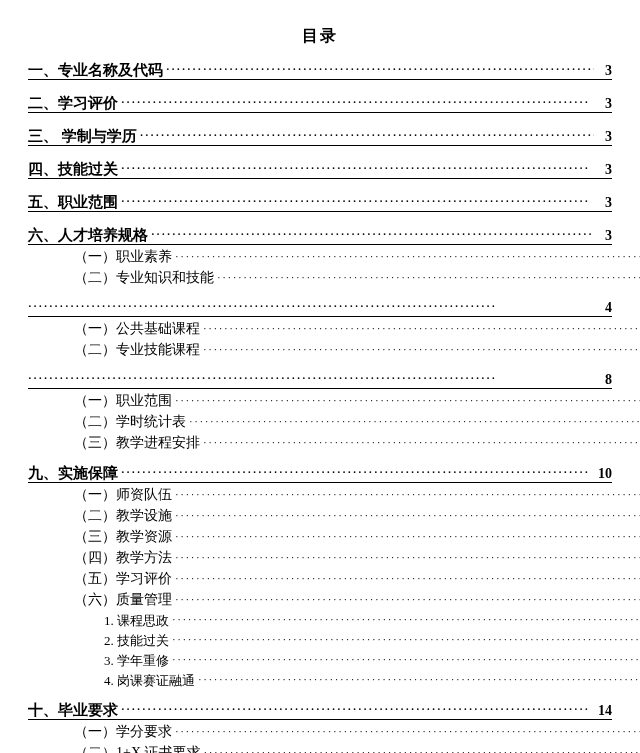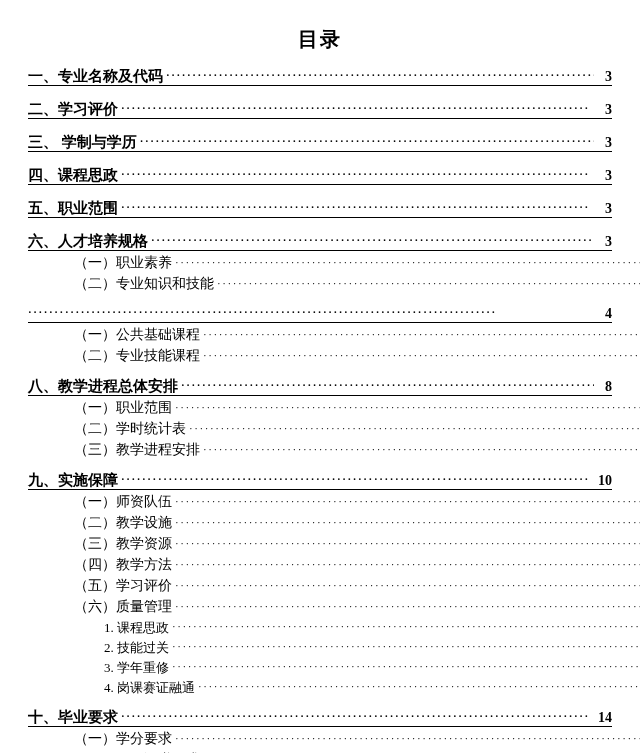--- a/index.html
+++ b/index.html
@@ -16,21 +16,21 @@
   }
   .page {
     width: 640px;
     height: 753px;
     box-sizing: border-box;
     padding: 26px 28px 0 28px;
     position: relative;
   }
   .doc-title {
     text-align: center;
-    font-size: 20px;
+    font-size: 16px;
     font-weight: bold;
     letter-spacing: 2px;
     margin: 0 0 14px 0;
     font-family: "Liberation Serif", "DejaVu Serif", serif;
   }
   .toc {
     width: 584px;
     margin: 0 auto;
   }
   .toc-row {
@@ -105,21 +105,21 @@
         <span class="toc-label">二、学习评价</span>
         <span class="toc-dots">·························································································</span>
         <span class="toc-page">3</span>
       </div>
       <div class="toc-row lvl1">
         <span class="toc-label">三、 学制与学历</span>
         <span class="toc-dots">·························································································</span>
         <span class="toc-page">3</span>
       </div>
       <div class="toc-row lvl1">
-        <span class="toc-label">四、课程思政</span>
+        <span class="toc-label">四、技能过关</span>
         <span class="toc-dots">·························································································</span>
         <span class="toc-page">3</span>
       </div>
       <div class="toc-row lvl1">
         <span class="toc-label">五、职业范围</span>
         <span class="toc-dots">·························································································</span>
         <span class="toc-page">3</span>
       </div>
       <div class="toc-row lvl1">
         <span class="toc-label">六、人才培养规格</span>
@@ -140,21 +140,20 @@
       </div>
       <div class="toc-row lvl2">
         <span class="toc-label">（一）公共基础课程</span>
         <span class="toc-dots">·························································································</span>
       </div>
       <div class="toc-row lvl2">
         <span class="toc-label">（二）专业技能课程</span>
         <span class="toc-dots">·························································································</span>
       </div>
       <div class="toc-row lvl1">
-        <span class="toc-label">八、教学进程总体安排</span>
         <span class="toc-dots">·························································································</span>
         <span class="toc-page">8</span>
       </div>
       <div class="toc-row lvl2">
         <span class="toc-label">（一）职业范围</span>
         <span class="toc-dots">·························································································</span>
       </div>
       <div class="toc-row lvl2">
         <span class="toc-label">（二）学时统计表</span>
         <span class="toc-dots">·························································································</span>

